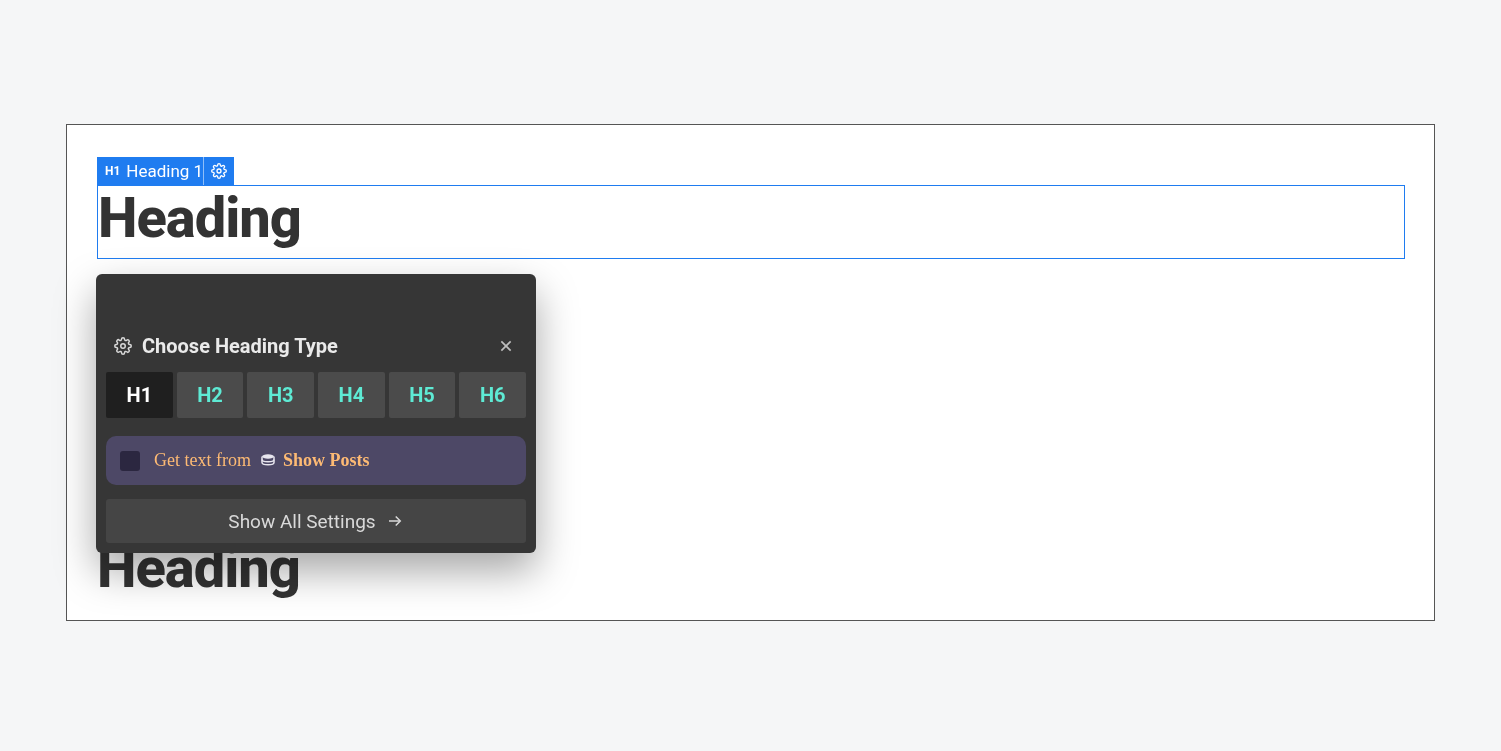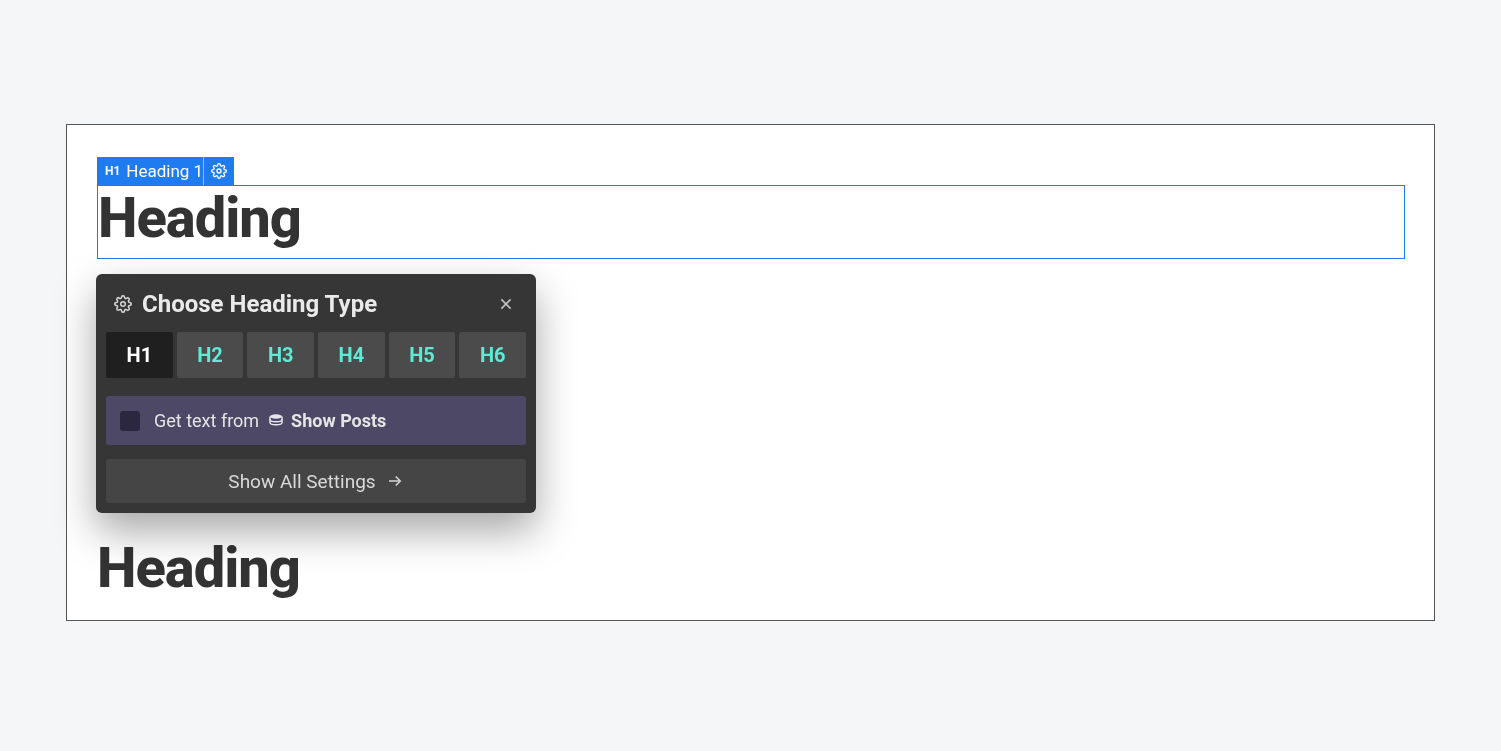--- a/index.html
+++ b/index.html
@@ -78,23 +78,24 @@
     background: #363636;
     border-radius: 6px;
     box-shadow: 0 18px 40px rgba(0,0,0,0.35);
     color: #f0f0f0;
     padding-bottom: 10px;
   }
   .popover-header {
     display: flex;
     align-items: center;
     padding: 16px 18px 14px 18px;
-    font-size: 24px;
+    font-size: 20px;
     font-weight: 700;
     color: #eaeaea;
+    margin-top: 44px;
   }
   .popover-header .title {
     margin-left: 10px;
     flex: 1;
   }
   .popover-header .close {
     color: #bdbdbd;
     cursor: pointer;
     padding: 4px;
   }
@@ -117,26 +118,27 @@
     border-radius: 2px;
     cursor: pointer;
   }
   .heading-option.active {
     background: #1f1f1f;
     color: #fff;
   }
   .cms-row {
     margin: 0 10px 14px 10px;
     background: #4d4866;
-    border-radius: 3px;
+    border-radius: 10px;
     padding: 14px 14px;
     display: flex;
     align-items: center;
     font-size: 18px;
-    color: #e5e5e5;
+    color: #fdba74;
+    font-family: Liberation Serif, serif;
   }
   .cms-row .checkbox {
     width: 20px;
     height: 20px;
     border-radius: 3px;
     background: #2b2740;
     margin-right: 14px;
     flex-shrink: 0;
   }
   .cms-row .prefix { margin-right: 8px; }

